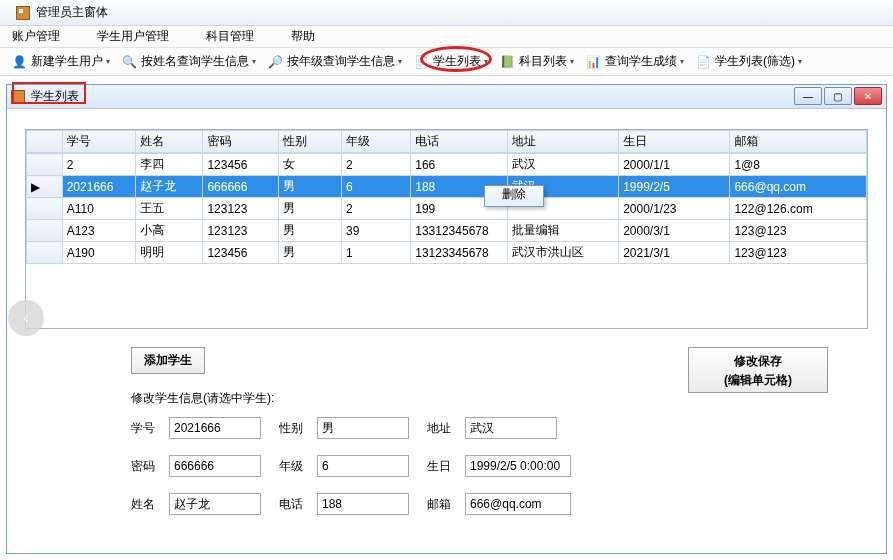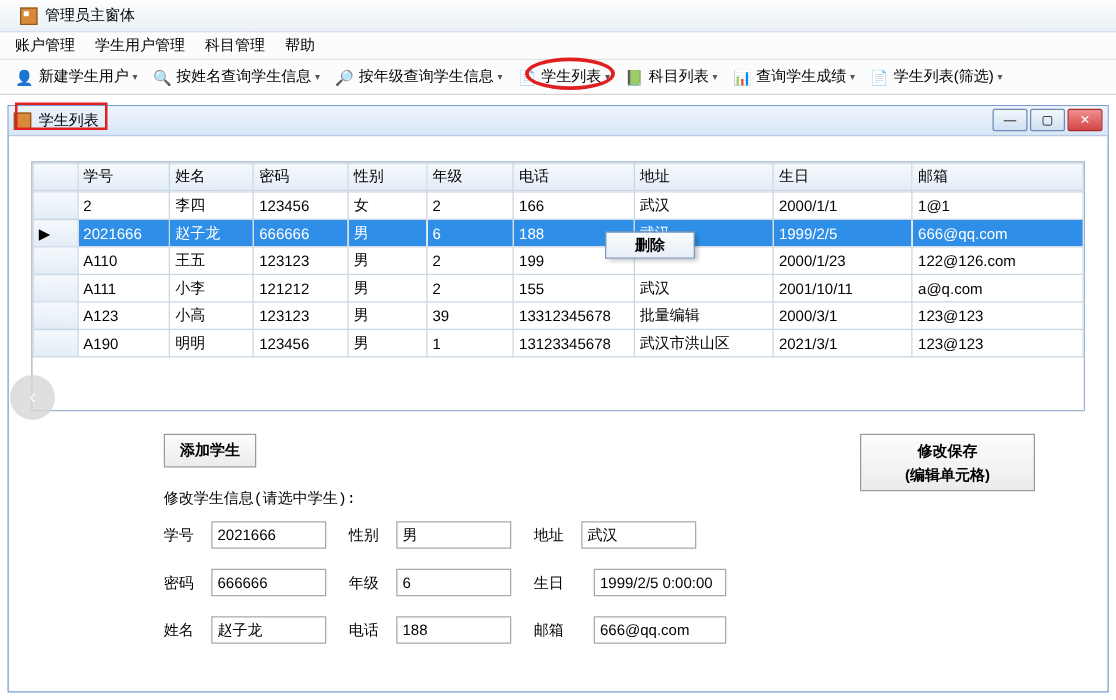--- a/index.html
+++ b/index.html
@@ -2,21 +2,21 @@
 <html><head>
 <meta charset="utf-8">
 <style>
 * { box-sizing: border-box; margin: 0; padding: 0; }
 body { font-family: "Microsoft YaHei", SimSun, sans-serif; font-size: 12px; background: #fff; width: 893px; height: 560px; overflow: hidden; position: relative; }
 
 .titlebar { background: linear-gradient(#fdfefe, #e9eff5); height: 26px; border-bottom: 1px solid #c7d5e6; display: flex; align-items: center; padding-left: 16px; }
 .titlebar .app-icon { width: 14px; height: 14px; background: #d88a3a; border: 1px solid #8c5a1e; margin-right: 6px; position: relative; }
 .titlebar .app-icon::before { content: ""; position: absolute; left: 2px; top: 2px; width: 4px; height: 4px; background: #fff; }
 
-.menubar { height: 22px; display: flex; align-items: center; padding-left: 12px; gap: 16px; background: #fcfcfc; border-bottom: 1px solid #e2e2e2; }
+.menubar { height: 22px; display: flex; align-items: center; padding-left: 12px; gap: 37px; background: #fcfcfc; border-bottom: 1px solid #e2e2e2; }
 
 .toolbar { height: 28px; display: flex; align-items: center; padding-left: 8px; gap: 4px; background: #fcfcfc; border-bottom: 1px solid #d6d6d6; }
 .toolbar-item { display: flex; align-items: center; gap: 3px; padding: 2px 4px; cursor: default; }
 .toolbar-icon { width: 16px; height: 16px; display: inline-flex; align-items: center; justify-content: center; }
 .dropdown-arrow { font-size: 8px; color: #555; }
 .highlight-oval { position: absolute; border: 3px solid #e02020; border-radius: 50%; width: 72px; height: 26px; left: 420px; top: 46px; pointer-events: none; }
 .highlight-box { position: absolute; border: 2px solid #e02020; left: 12px; top: 82px; width: 74px; height: 22px; pointer-events: none; }
 
 .child-area { position: absolute; left: 0; top: 78px; right: 0; bottom: 0; background: #fff; padding: 6px; }
 .child-window { border: 1px solid #7a9ed2; background: #fff; width: 100%; height: 100%; display: flex; flex-direction: column; }
@@ -34,33 +34,33 @@
 .grid th { background: linear-gradient(#f5f9fd,#e3ecf6); }
 .grid .rowhead { width: 34px; background: linear-gradient(#f5f9fd,#e3ecf6); }
 .grid tr.selected td { background: #2f8fe8; color: #fff; }
 .grid tr.selected .rowhead { background: linear-gradient(#f5f9fd,#e3ecf6); color: #000; }
 .grid-scroll { overflow-y: scroll; overflow-x: hidden; flex: 1; }
 col.c0 { width: 34px; } col.c1 { width: 70px; } col.c2 { width: 64px; }
 col.c3 { width: 72px; } col.c4 { width: 60px; } col.c5 { width: 66px; }
 col.c6 { width: 92px; } col.c7 { width: 106px; } col.c8 { width: 106px; }
 col.c9 { width: 130px; }
 
-.context-menu { position: absolute; left: 458px; top: 55px; background: linear-gradient(#fafcfe,#e7eef7); border: 1px solid #7c97b8; width: 72px; height: 22px; display: flex; align-items: center; justify-content: center; box-shadow: 2px 2px 4px rgba(0,0,0,.25); font-weight: bold; }
+.context-menu { position: absolute; left: 458px; top: 55px; background: linear-gradient(#fafcfe,#e7eef7); border: 1px solid #7c97b8; width: 60px; height: 22px; display: flex; align-items: flex-start; justify-content: center; box-shadow: 2px 2px 4px rgba(0,0,0,.25); }
 
 .form-area { margin-top: 18px; display: flex; gap: 30px; padding-left: 106px; }
 .form-left { flex: 1; }
 .form-right { width: 180px; display: flex; flex-direction: column; gap: 20px; }
 .add-btn, .big-btn { border: 1px solid #9b9b9b; background: linear-gradient(#fdfdfd,#ebebeb); padding: 4px 12px; font-size: 12px; font-family: inherit; font-weight: bold; }
 .big-btn { width: 140px; height: 46px; line-height: 1.6; text-align: center; }
-.form-hint { margin: 16px 0 10px 0; font-family: Liberation Mono, monospace; }
+.form-hint { margin: 16px 0 10px 0; }
 .form-row { display: flex; gap: 18px; margin-bottom: 16px; }
 .form-field { display: flex; align-items: center; gap: 8px; }
 .form-field label { width: 30px; }
 .form-field input { width: 92px; height: 22px; border: 1px solid #a9a9a9; padding: 0 4px; font-size: 12px; font-family: inherit; }
-.form-field.wide input { width: 106px; margin-left: 10px; }
+.form-field.wide input { width: 106px; }
 
 .nav-circle { position: absolute; left: 8px; top: 300px; width: 36px; height: 36px; border-radius: 50%; background: #d6d6d6; display: flex; align-items: center; justify-content: center; color: #fff; font-size: 16px; opacity: .8; }
 </style>
 </head>
 <body>
 
 <div class="titlebar">
   <span class="app-icon"></span>
   <span>管理员主窗体</span>
 </div>
@@ -171,21 +171,21 @@
                 <tr>
                   <td class="rowhead"></td>
                   <td>2</td>
                   <td>李四</td>
                   <td>123456</td>
                   <td>女</td>
                   <td>2</td>
                   <td>166</td>
                   <td>武汉</td>
                   <td>2000/1/1</td>
-                  <td>1@1</td>
+                  <td>1@8</td>
                 </tr>
                 <tr class="selected">
                   <td class="rowhead">▶</td>
                   <td>2021666</td>
                   <td>赵子龙</td>
                   <td>666666</td>
                   <td>男</td>
                   <td>6</td>
                   <td>188</td>
                   <td>武汉</td>
@@ -199,32 +199,20 @@
                   <td>123123</td>
                   <td>男</td>
                   <td>2</td>
                   <td>199</td>
                   <td></td>
                   <td>2000/1/23</td>
                   <td>122@126.com</td>
                 </tr>
                 <tr>
                   <td class="rowhead"></td>
-                  <td>A111</td>
-                  <td>小李</td>
-                  <td>121212</td>
-                  <td>男</td>
-                  <td>2</td>
-                  <td>155</td>
-                  <td>武汉</td>
-                  <td>2001/10/11</td>
-                  <td>a@q.com</td>
-                </tr>
-                <tr>
-                  <td class="rowhead"></td>
                   <td>A123</td>
                   <td>小高</td>
                   <td>123123</td>
                   <td>男</td>
                   <td>39</td>
                   <td>13312345678</td>
                   <td>批量编辑</td>
                   <td>2000/3/1</td>
                   <td>123@123</td>
                 </tr>

